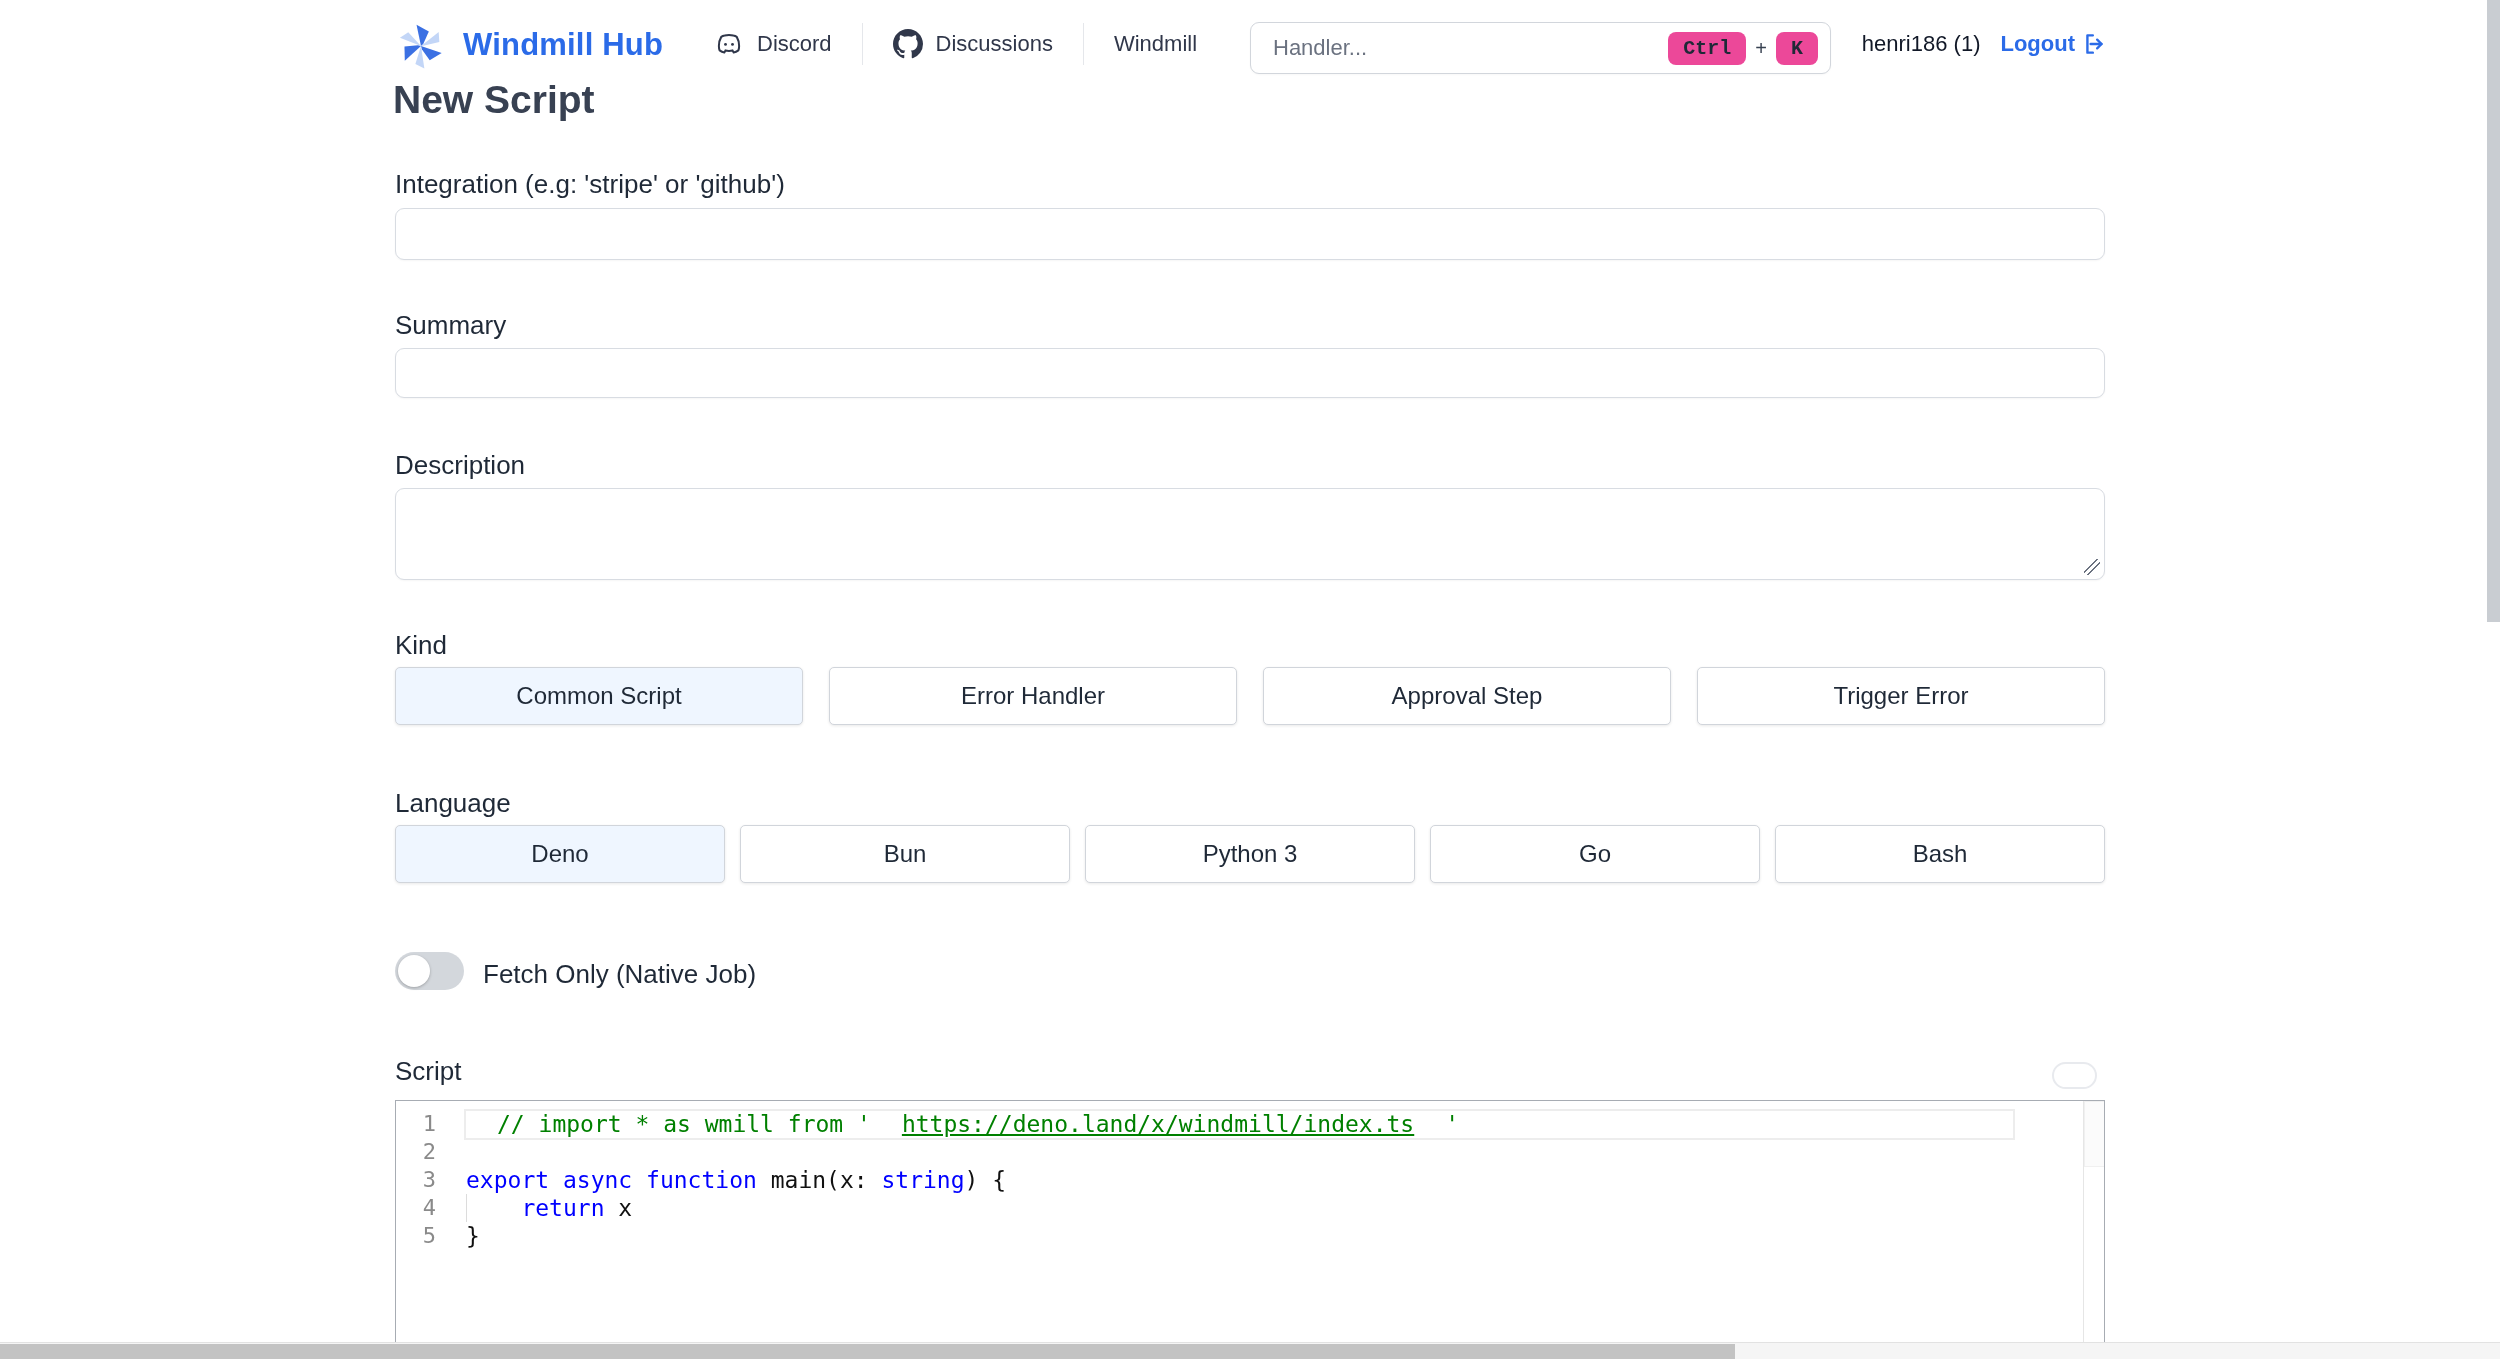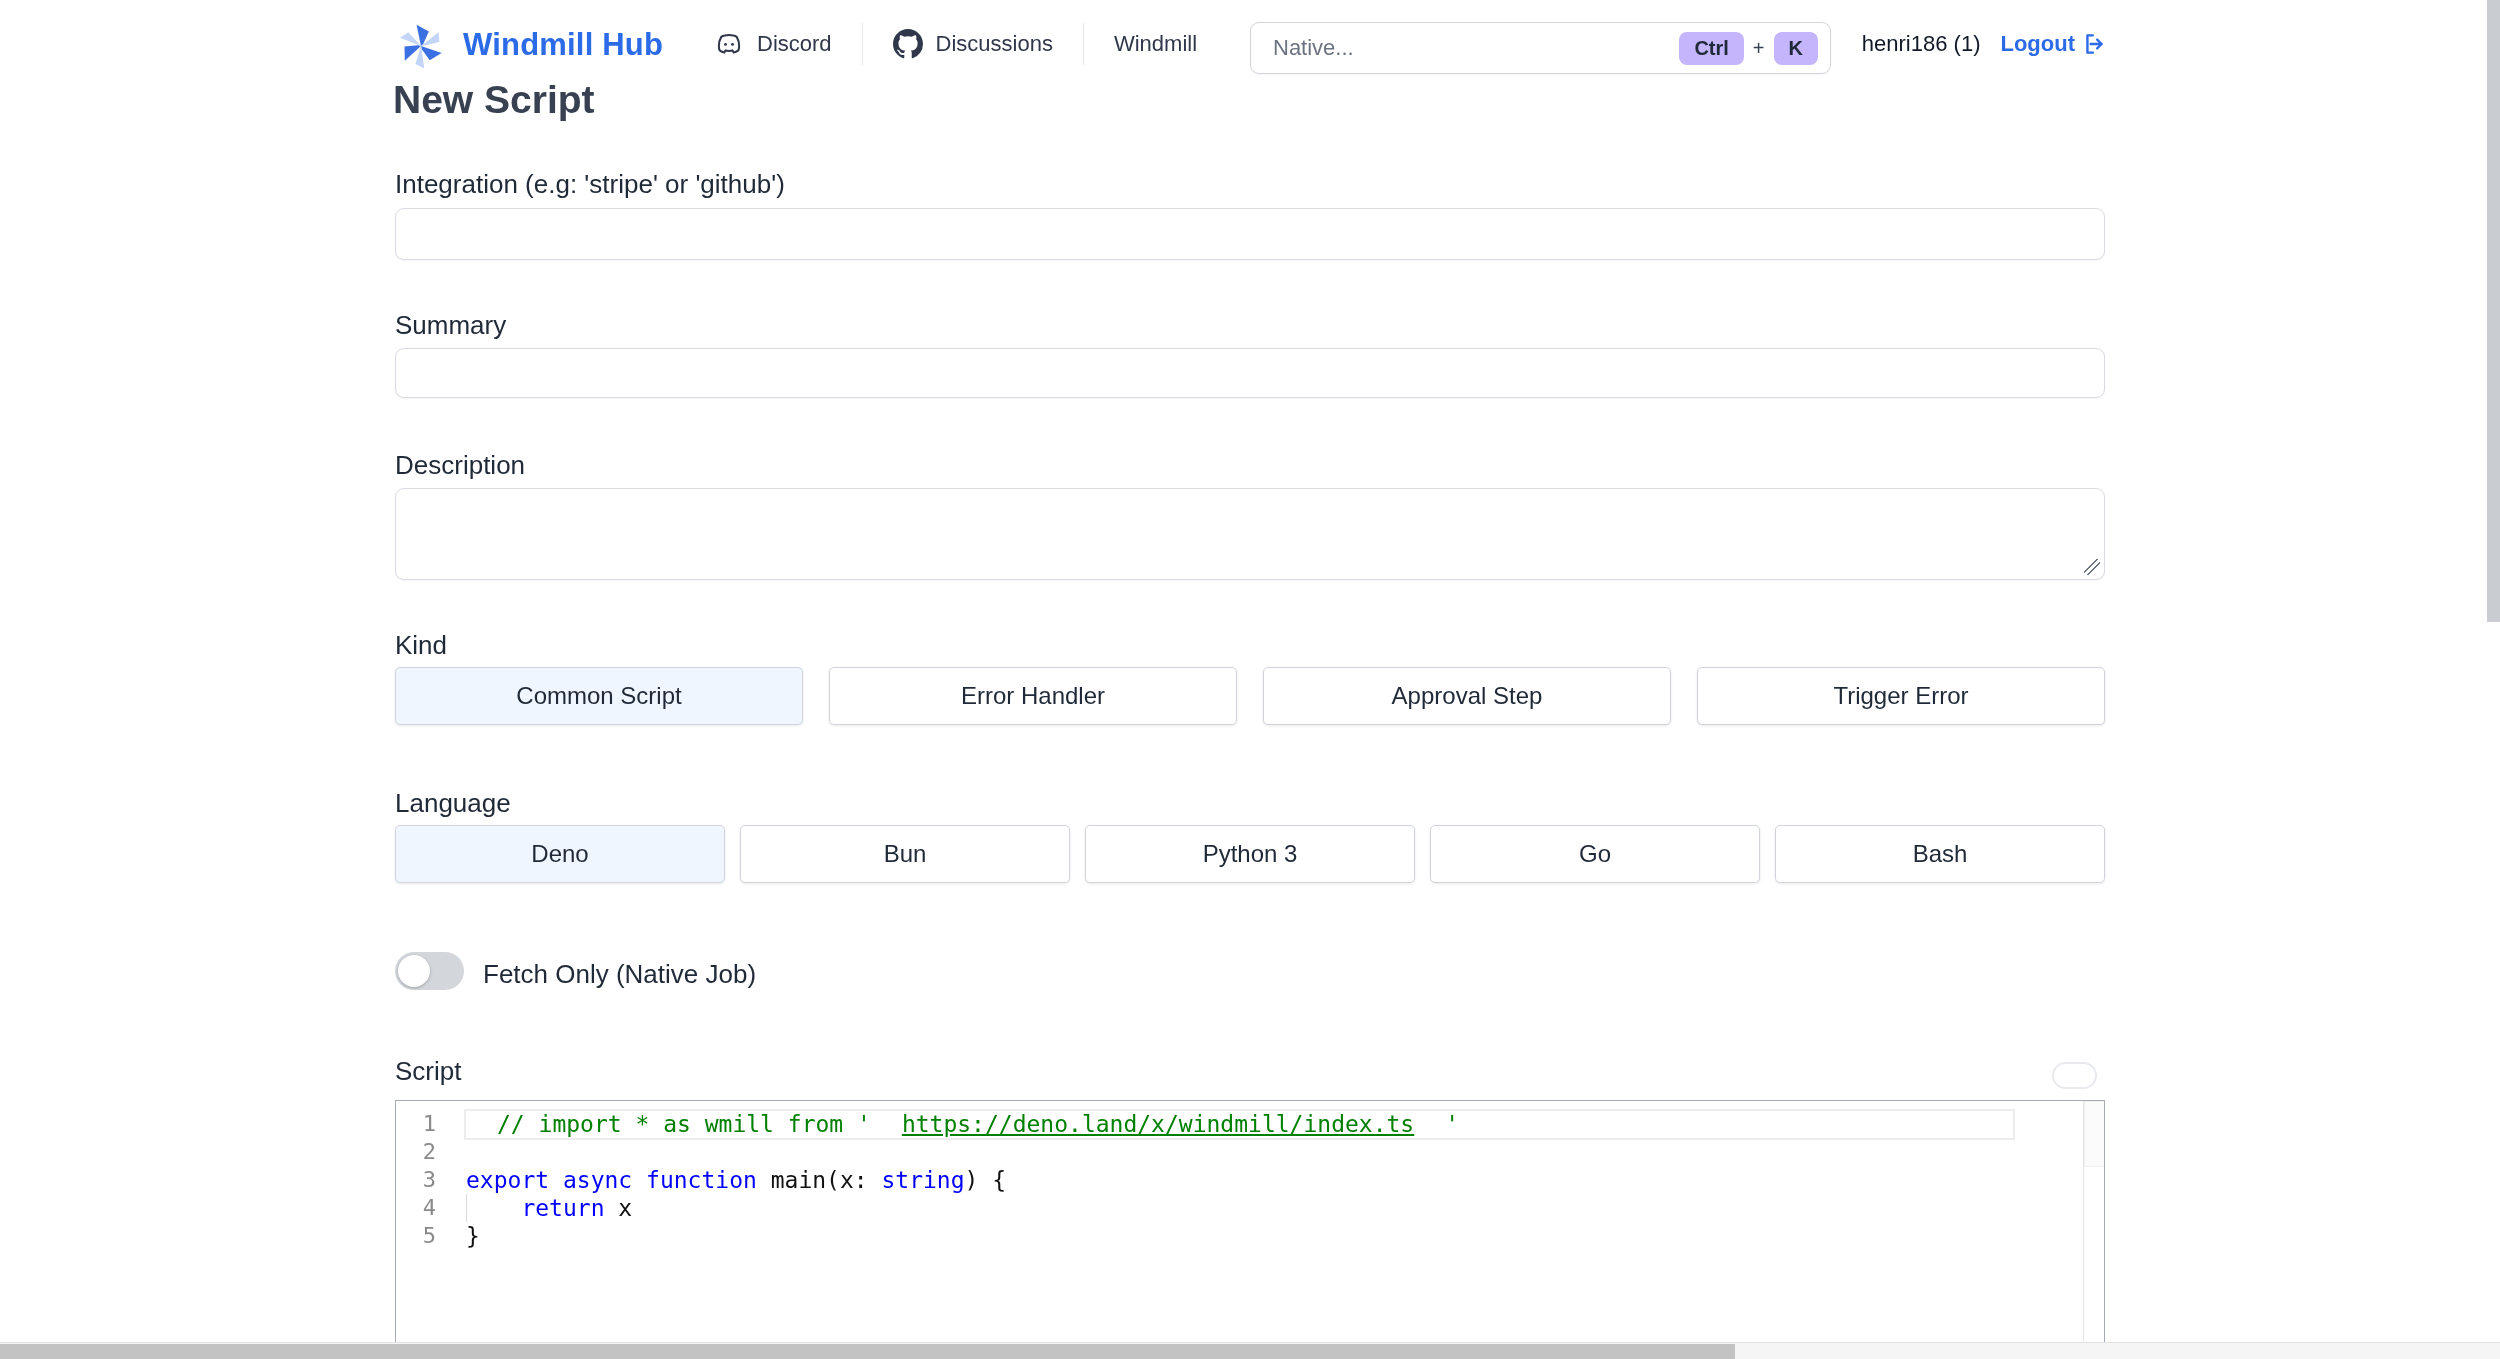--- a/index.html
+++ b/index.html
@@ -14,21 +14,21 @@
   .nav { position:absolute; left:714px; top:0; height:88px; display:flex; align-items:center; }
   .nav-item { display:flex; align-items:center; gap:13px; font-size:22px; font-weight:500; color:#30374a; cursor:pointer; }
   .nav-item svg { width:30px; height:30px; }
   .nav-sep { width:1px; height:42px; background:#e5e7eb; margin:0 30px; }
 
   .search { position:absolute; left:1250px; top:22px; width:581px; height:52px;
     border:1.5px solid #d2d6dc; border-radius:9px; background:#fff;
     display:flex; align-items:center; padding:0 12px 0 22px; box-shadow:0 1px 2px rgba(0,0,0,.03); }
   .search .ph { font-size:22px; color:#6b7280; }
   .kbd-group { margin-left:auto; display:flex; align-items:center; gap:9px; }
-  .kbd { background:#c4b5fd; border-radius:8px; padding:5px 15px; font-family:Liberation Sans, sans-serif;
+  .kbd { background:#ec4899; border-radius:8px; padding:5px 15px; font-family:Liberation Mono, monospace;
     font-size:20px; font-weight:700; color:#1f2937; }
   .kbd-plus { font-size:20px; color:#374151; }
 
   .userarea { position:absolute; right:392px; top:0; height:88px; display:flex; align-items:center; gap:20px; }
   .user-label { font-size:22px; color:#111827; }
   .logout { display:flex; align-items:center; gap:7px; color:var(--brand,#2b6be8); font-size:22px; font-weight:700; cursor:pointer; }
   .logout svg { width:26px; height:26px; }
 
   
   .page-title { position:absolute; left:393px; top:78px; font-size:39px; font-weight:800; color:#384152; }
@@ -119,21 +119,21 @@
     </svg>
     <span>Discussions</span>
   </div>
   <div class="nav-sep"></div>
   <div class="nav-item">
     <span>Windmill</span>
   </div>
 </div>
 
 <div class="search">
-  <span class="ph">Native...</span>
+  <span class="ph">Handler...</span>
   <span class="kbd-group">
     <span class="kbd">Ctrl</span>
     <span class="kbd-plus">+</span>
     <span class="kbd">K</span>
   </span>
 </div>
 
 <div class="userarea">
   <span class="user-label">henri186 (1)</span>
   <span class="logout">

